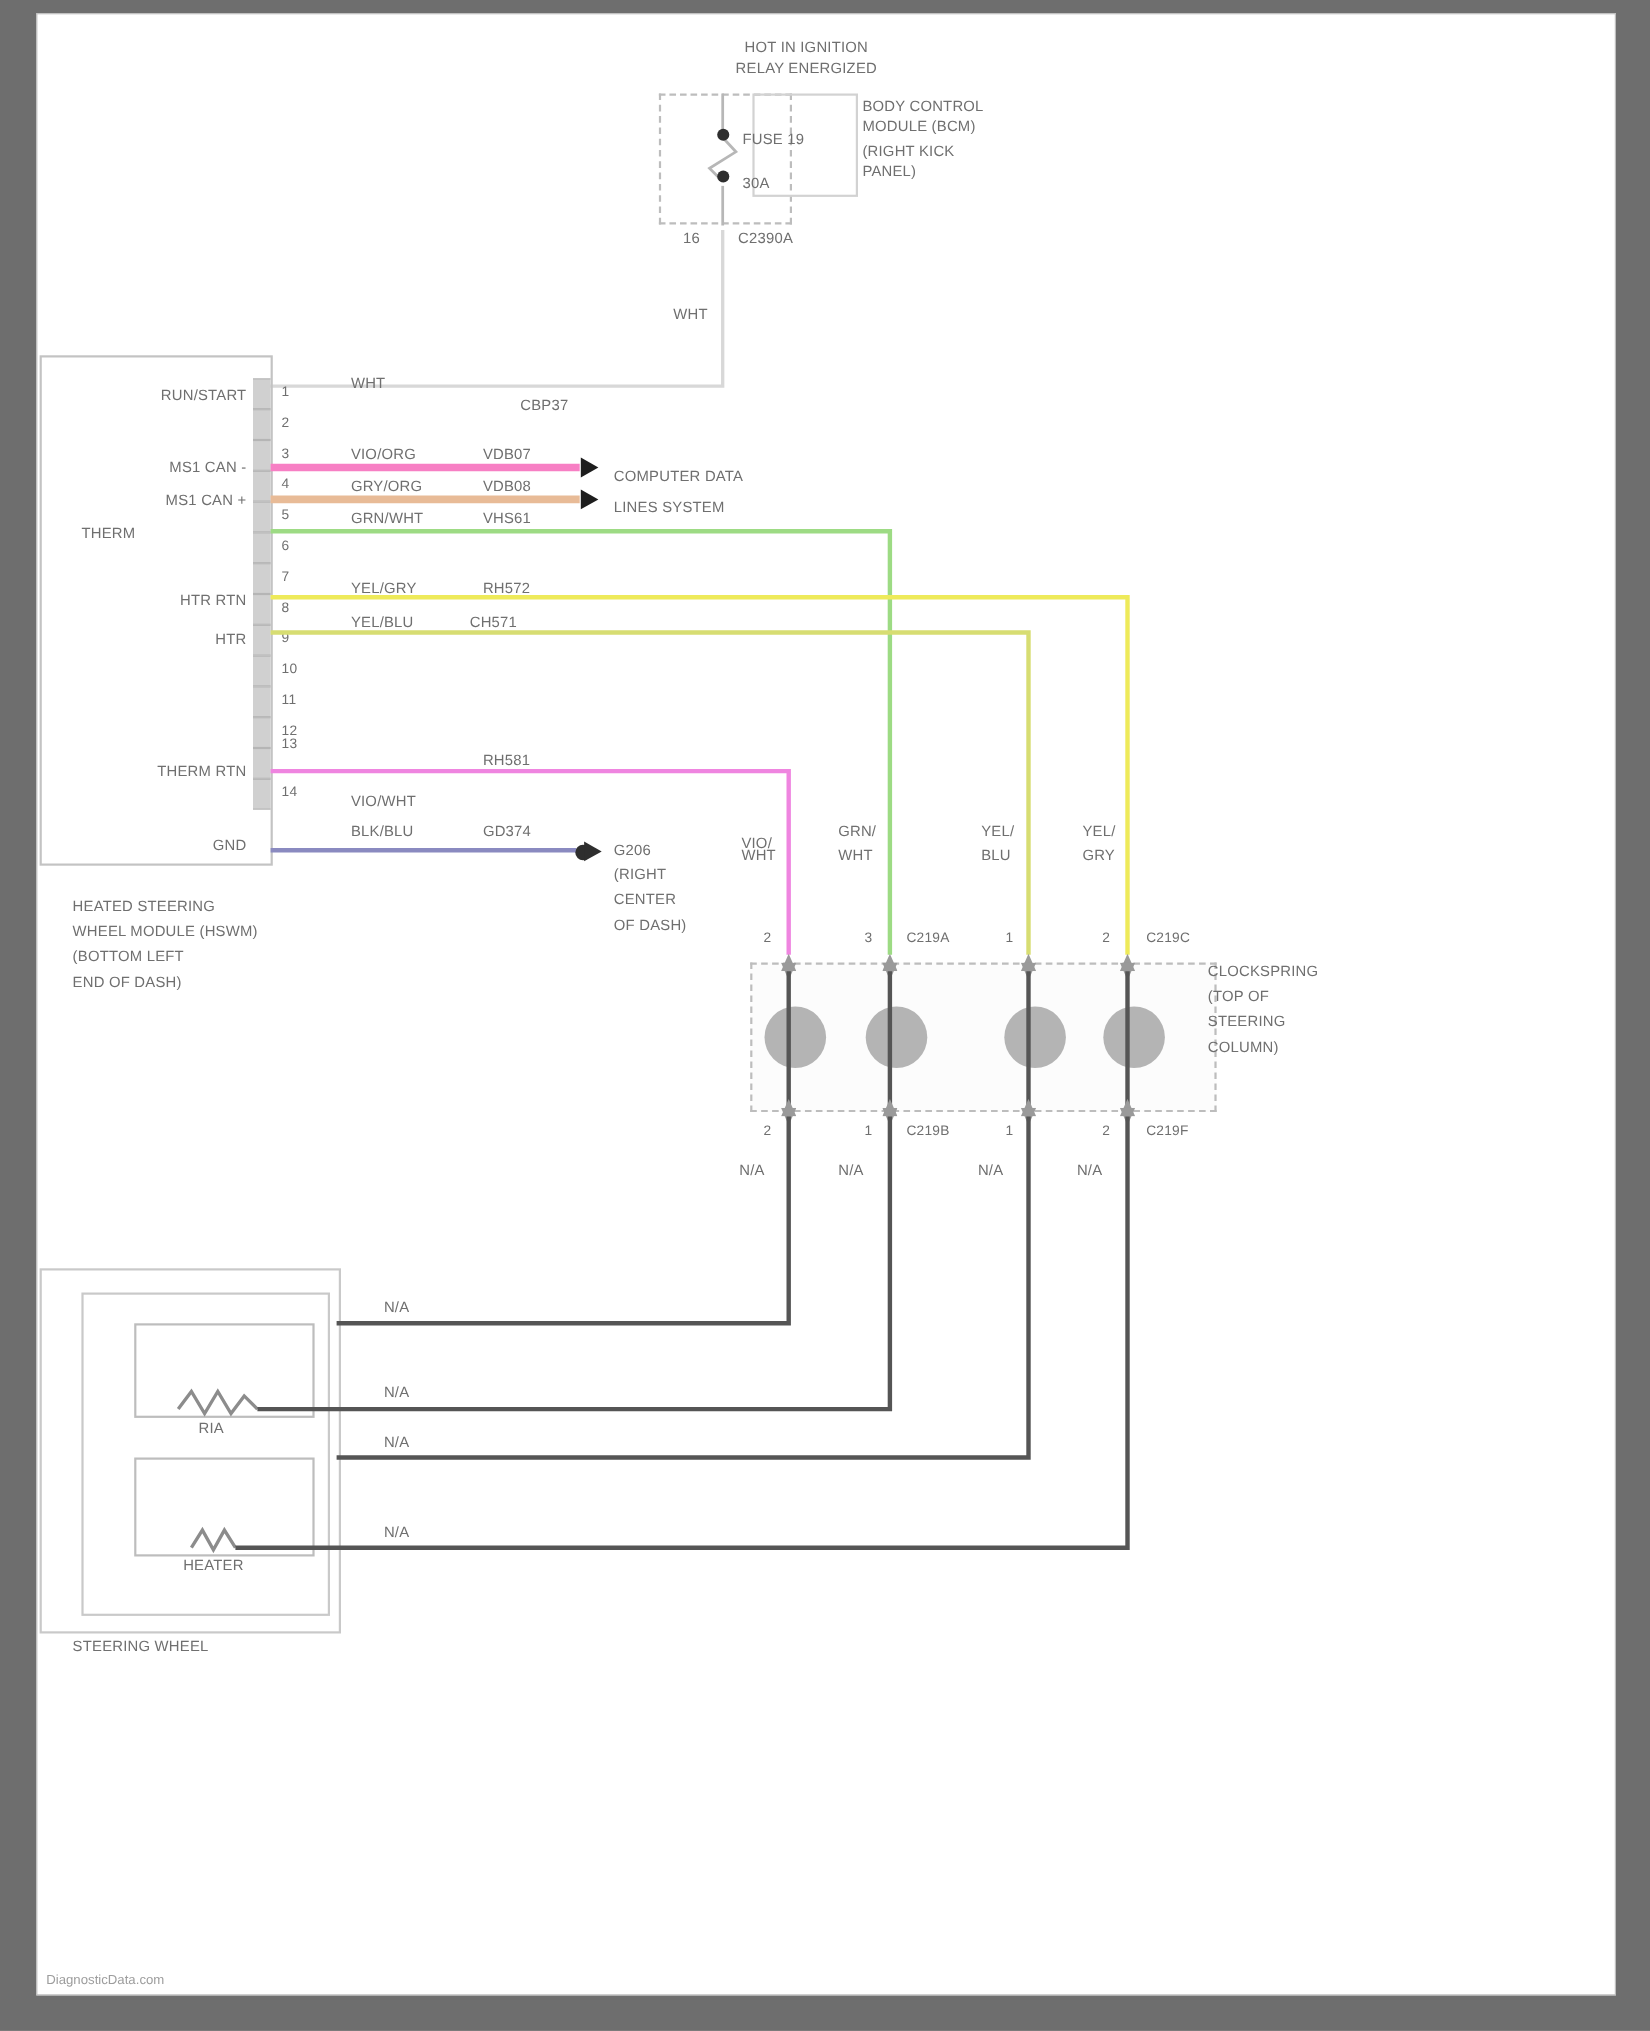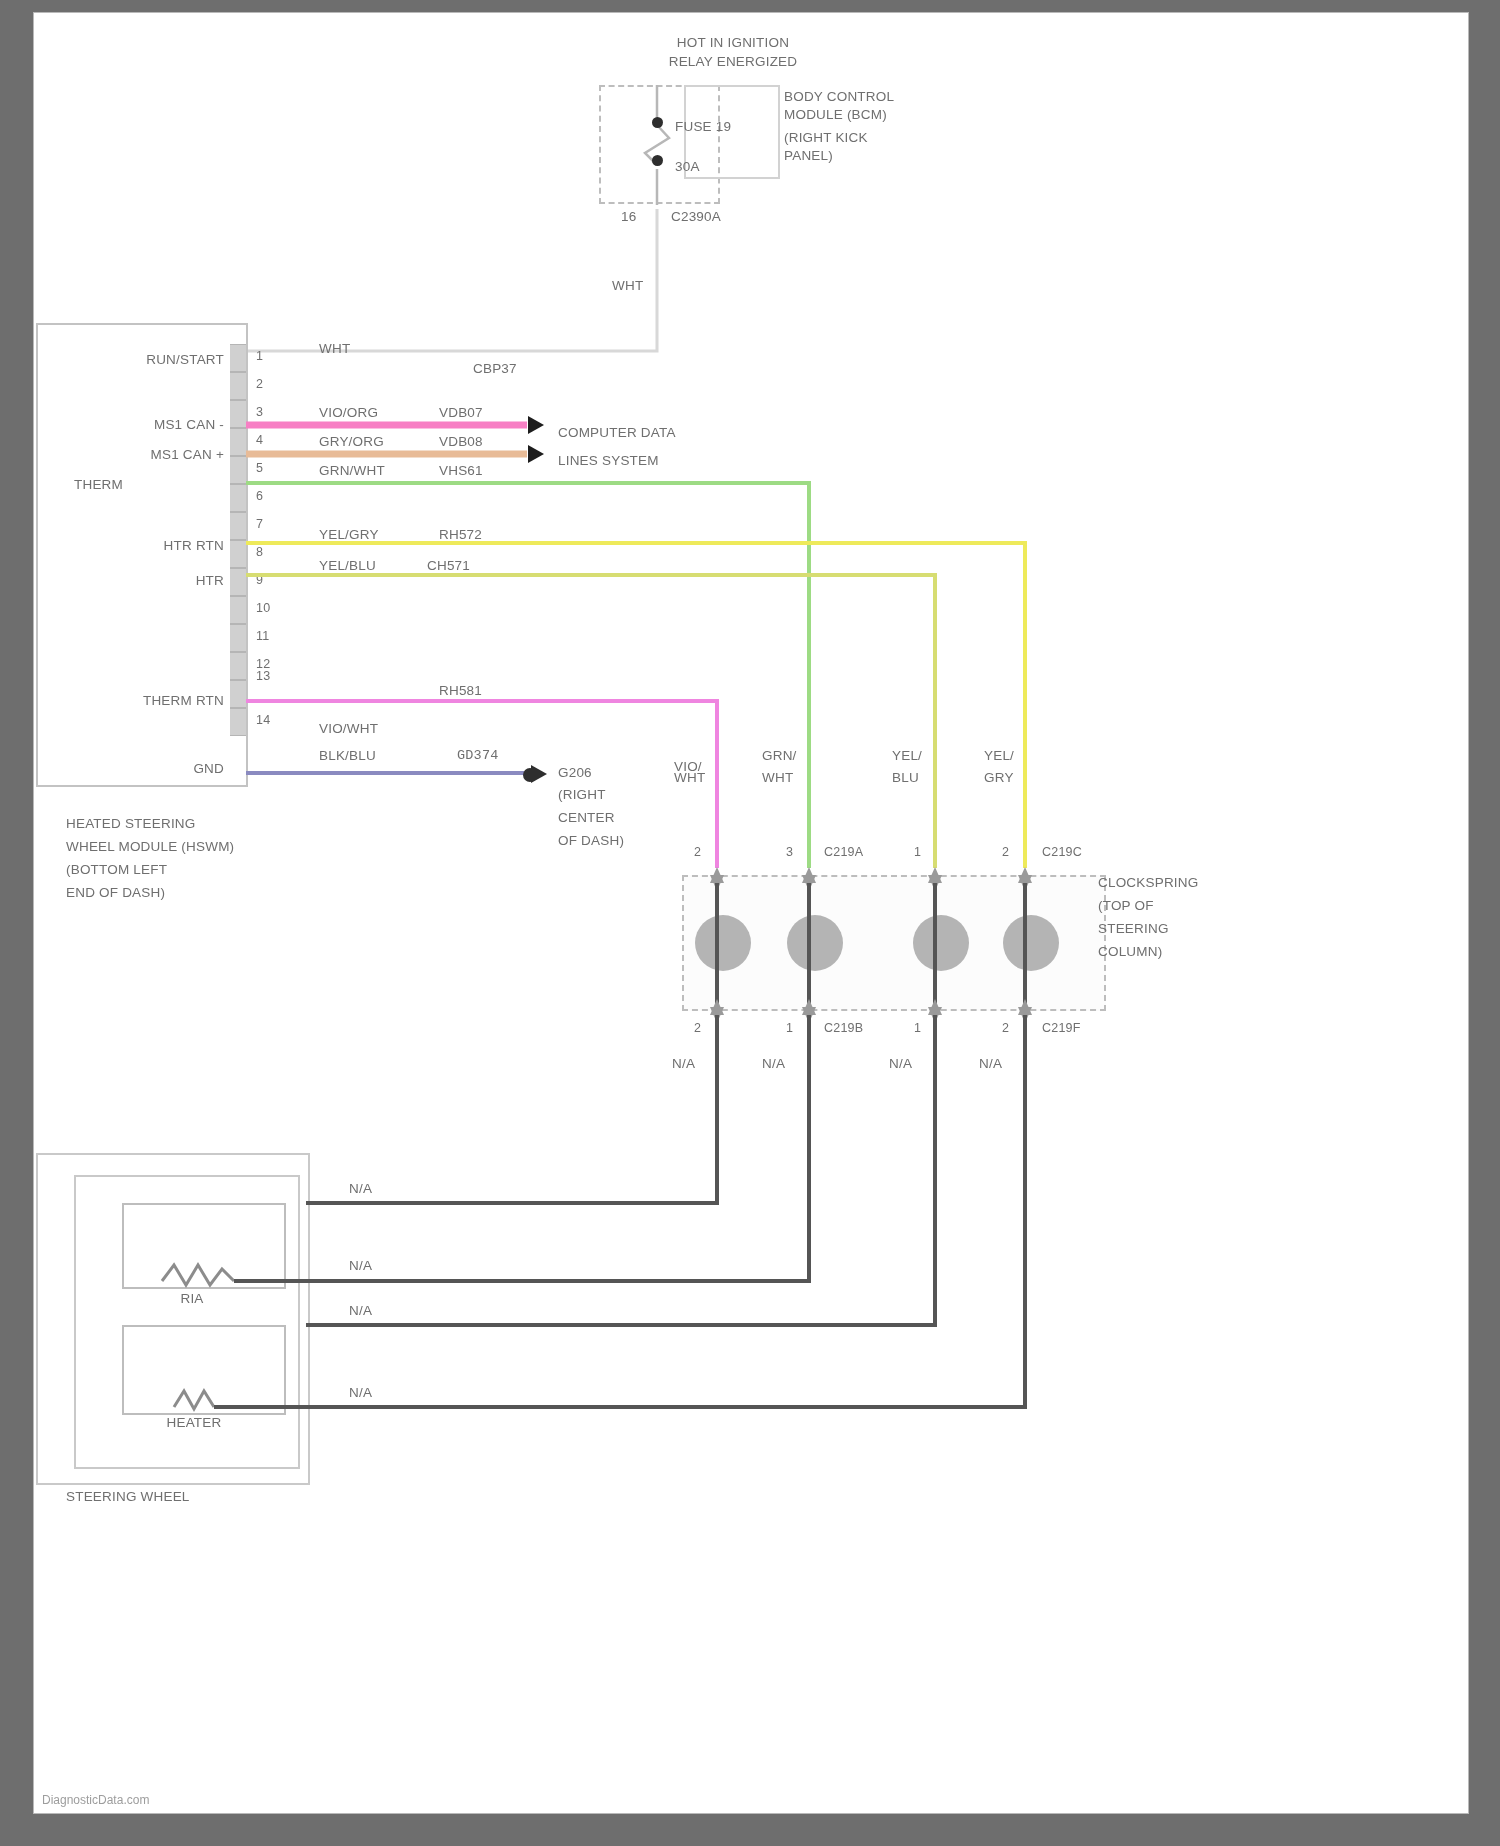--- a/index.html
+++ b/index.html
@@ -119,21 +119,21 @@
     <div class="lbl" style="left:285px;top:514px;">YEL/GRY</div>
     <div class="lbl" style="left:405px;top:514px;">RH572</div>
 
     <div class="lbl" style="left:285px;top:545px;">YEL/BLU</div>
     <div class="lbl" style="left:393px;top:545px;">CH571</div>
 
     <div class="lbl" style="left:285px;top:708px;">VIO/WHT</div>
     <div class="lbl" style="left:405px;top:670px;">RH581</div>
 
     <div class="lbl" style="left:285px;top:735px;">BLK/BLU</div>
-    <div class="lbl" style="left:423px;top:735px;font-family:Liberation Mono, monospace;">GD374</div>
+    <div class="lbl" style="left:405px;top:735px;">GD374</div>
 
     <svg style="left:0;top:0;width:1434px;height:1800px;">
 
       <path d="M212,412 L493,412" stroke="#f77fc4" stroke-width="7" fill="none"></path>
 
       <path d="M212,441 L493,441" stroke="#e8bb97" stroke-width="7" fill="none"></path>
 
       <path d="M212,470 L775,470 L775,855" stroke="#9ddb84" stroke-width="4" fill="none"></path>
 
       <path d="M212,530 L991,530 L991,855" stroke="#eeea5a" stroke-width="4" fill="none"></path>

